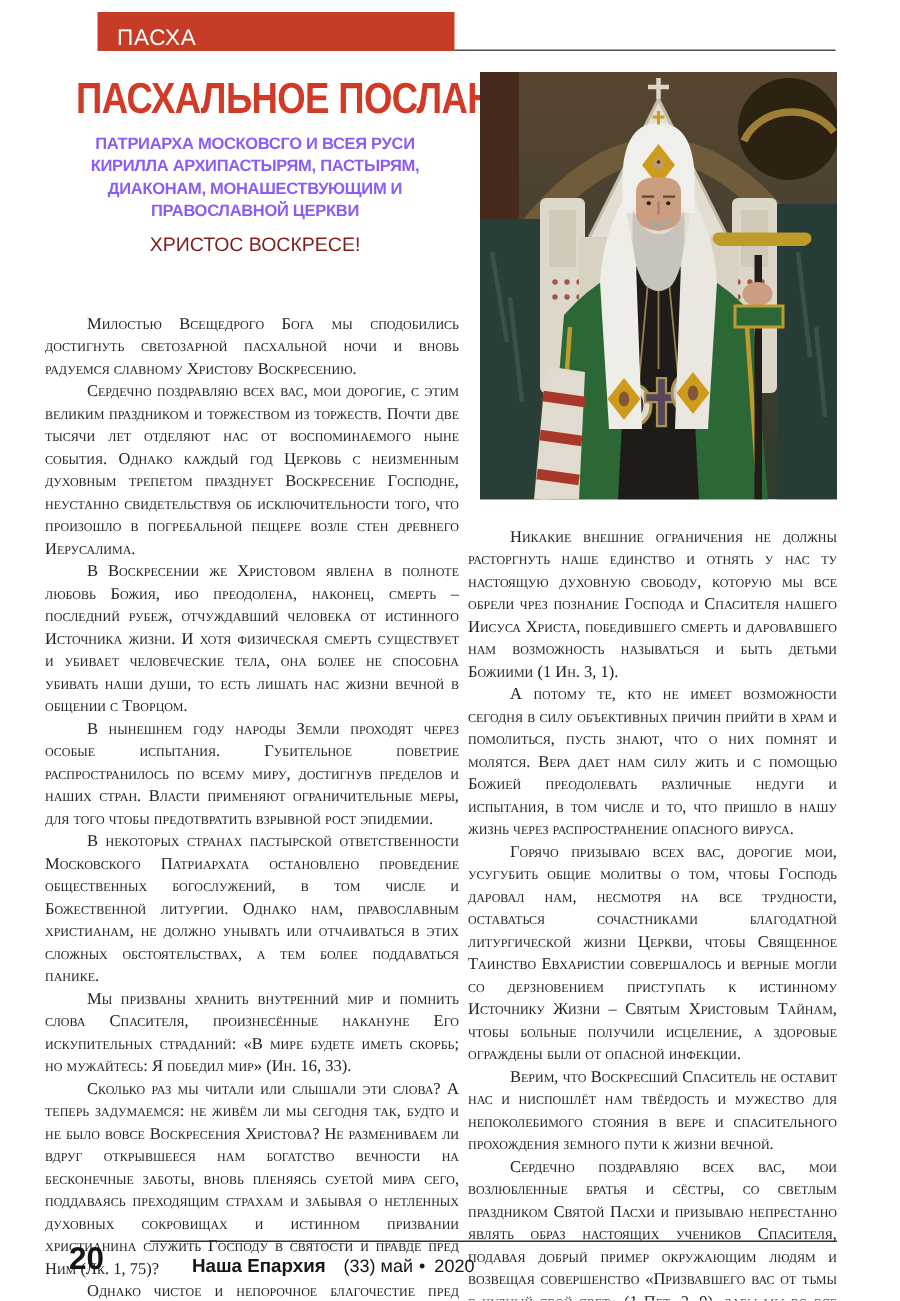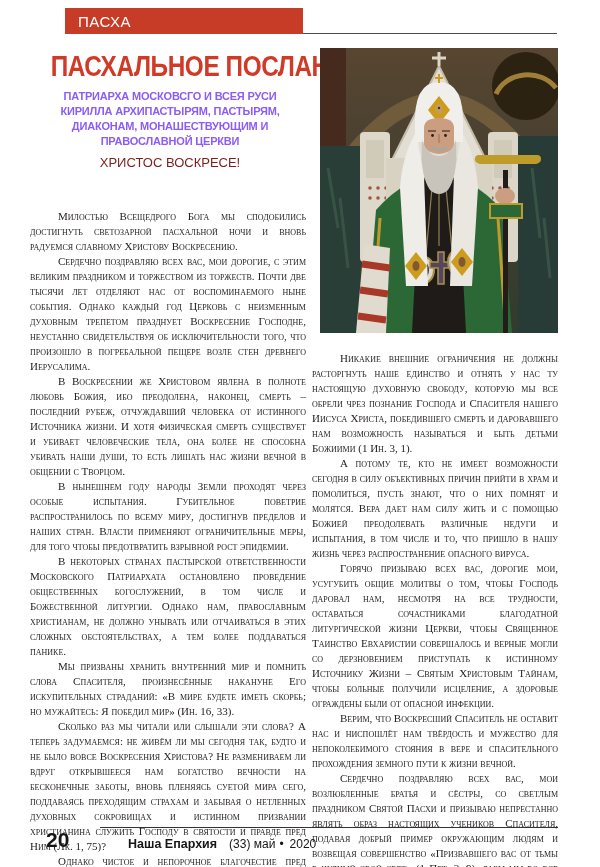--- a/index.html
+++ b/index.html
@@ -5,21 +5,21 @@
   html,body{margin:0;padding:0;}
   body{
     width:600px;height:867px;background:#ffffff;position:relative;overflow:hidden;
     font-family:"Liberation Sans", sans-serif;color:#262221;
   }
   .page{position:absolute;inset:0;}
 
   
   .tag-bar{
     position:absolute;left:65px;top:8px;width:238px;height:26px;
-    background:#c63c26;color:#fff;display:flex;align-items:center;
+    background:#c63c26;color:#fff;display:flex;align-items:flex-end;
     padding-left:13px;box-sizing:border-box;
     font-size:15px;font-weight:500;letter-spacing:.5px;
   }
   .header-rule{position:absolute;left:303px;top:33px;width:254px;border-top:1.5px solid #4d4d4d;}
 
   
   .title-block{position:absolute;left:28px;top:52px;width:284px;text-align:center;}
   .main-title{
     margin:0;color:#d13a26;font-size:29px;font-weight:800;line-height:1.02;
     letter-spacing:-.5px;transform:scaleX(.84);transform-origin:50% 0;white-space:nowrap;

